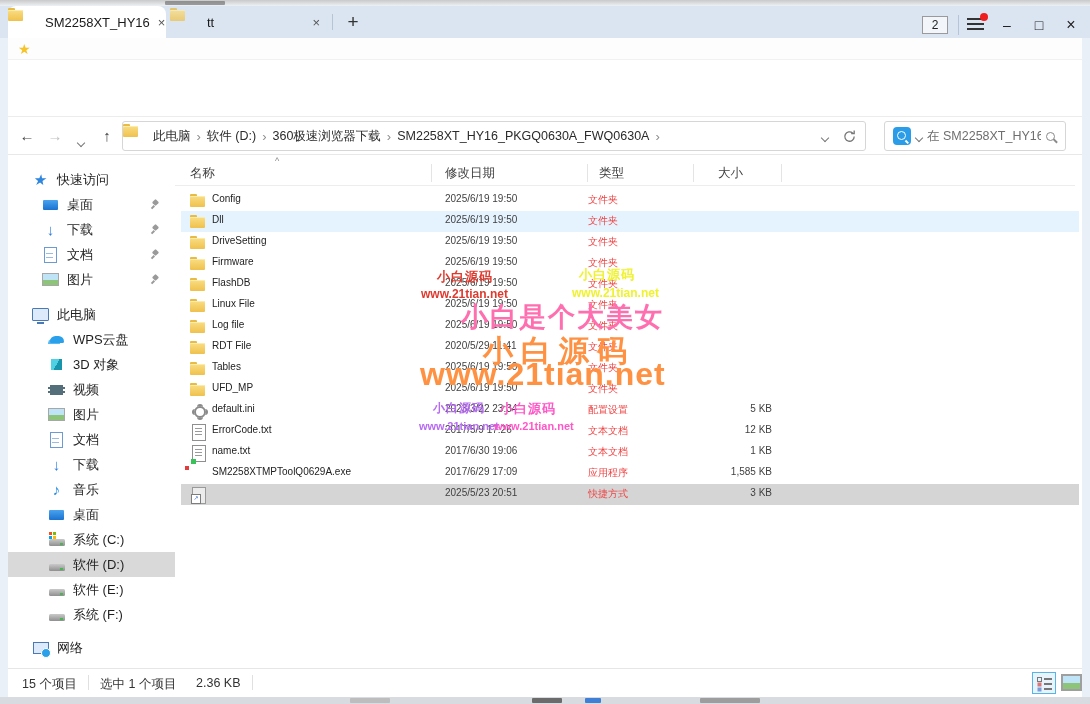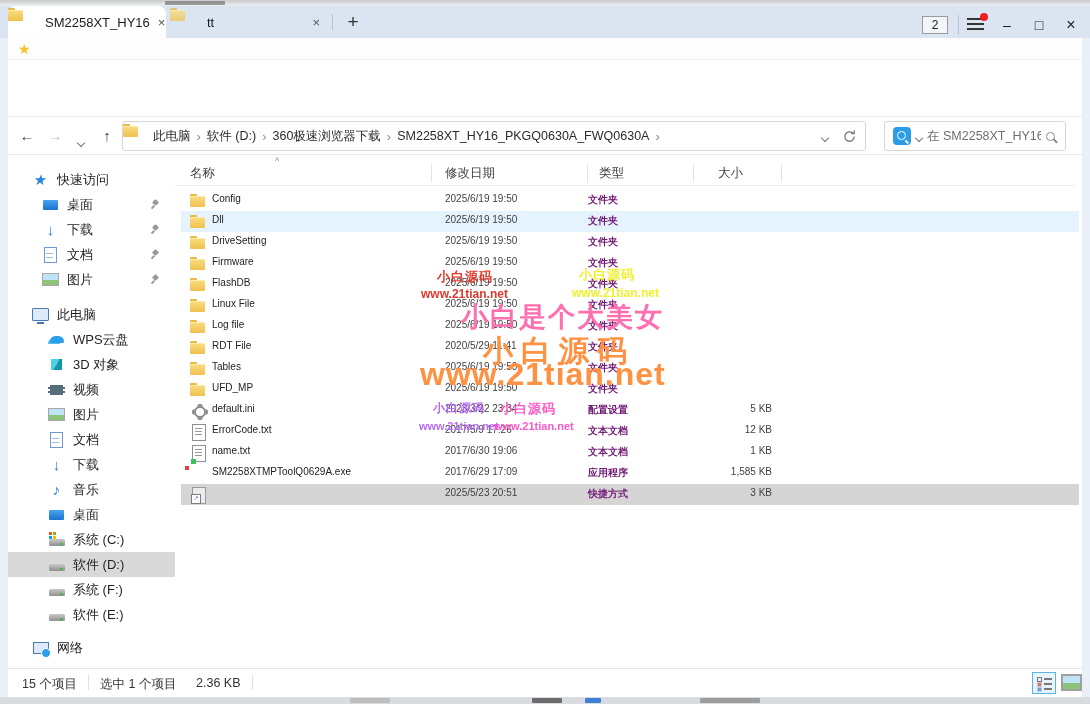--- a/index.html
+++ b/index.html
@@ -108,21 +108,21 @@
   .hsep { position:absolute; top:4px; width:1px; height:18px; background:#e4e4e4; }
   .sortglyph { position:absolute; left:100px; top:-4px; font-size:9px; color:#888; }
   .rows { position:absolute; left:0; top:35px; width:907px; }
   .frow { position:relative; height:21px; font-size:10px; color:#222; }
   .frow .hl { position:absolute; left:6px; top:0; width:898px; height:21px; }
   .frow.hover .hl { background:#e5f3ff; }
   .frow.selected .hl { background:#d5d5d5; }
   .fic { position:absolute; left:15px; top:2px; width:17px; height:17px; }
   .fname { position:absolute; left:37px; top:3px; white-space:nowrap; }
   .fdate { position:absolute; left:270px; top:3px; color:#3f3f3f; }
-  .ftype { position:absolute; left:413px; top:3px; color:#701a75;font-weight:bold; }
+  .ftype { position:absolute; left:413px; top:3px; color:#ef4444; }
   .fsize { position:absolute; left:470px; top:3px; width:127px; text-align:right; color:#3f3f3f; }
 
   
   .fi-folder{position:relative;}
   .fi-folder::before{content:"";position:absolute;left:0;top:2px;width:7px;height:4px;background:#e8bb45;border-radius:1px 1px 0 0;}
   .fi-folder::after{content:"";position:absolute;left:0;top:4px;width:15px;height:11px;background:linear-gradient(180deg,#f9dd82,#efc14d);border-radius:1px;box-shadow:inset 0 1px 0 #fceca9;}
   .fi-ini::before{content:"";position:absolute;left:4px;top:4px;width:8px;height:8px;border:2px solid #8a8a8a;border-radius:50%;
      box-shadow:0 -5px 0 -3px #8a8a8a,0 5px 0 -3px #8a8a8a,-5px 0 0 -3px #8a8a8a,5px 0 0 -3px #8a8a8a;}
   .fi-txt::before{content:"";position:absolute;left:2px;top:1px;width:12px;height:15px;background:#fff;border:1px solid #8f8f8f;}
   .fi-txt::after{content:"";position:absolute;left:5px;top:5px;width:7px;height:8px;
@@ -372,25 +372,25 @@
           <span class="winflag"></span>
         </span>
         <span class="sblabel">系统 (C:)</span>
       </div>
       <div class="sbitem lv2 selected">
         <span class="sbicon i-drive"></span>
         <span class="sblabel">软件 (D:)</span>
       </div>
       <div class="sbitem lv2">
         <span class="sbicon i-drive"></span>
+        <span class="sblabel">软件 (E:)</span>
+      </div>
+      <div class="sbitem lv2">
+        <span class="sbicon i-drive"></span>
         <span class="sblabel">系统 (F:)</span>
-      </div>
-      <div class="sbitem lv2">
-        <span class="sbicon i-drive"></span>
-        <span class="sblabel">软件 (E:)</span>
       </div>
       <div class="sbitem lv0 gap2">
         <span class="sbicon i-net"></span>
         <span class="sblabel">网络</span>
       </div>
     </div>
 
   <div class="filearea">
     <div class="listheader">
       <span class="sortglyph">^</span>

